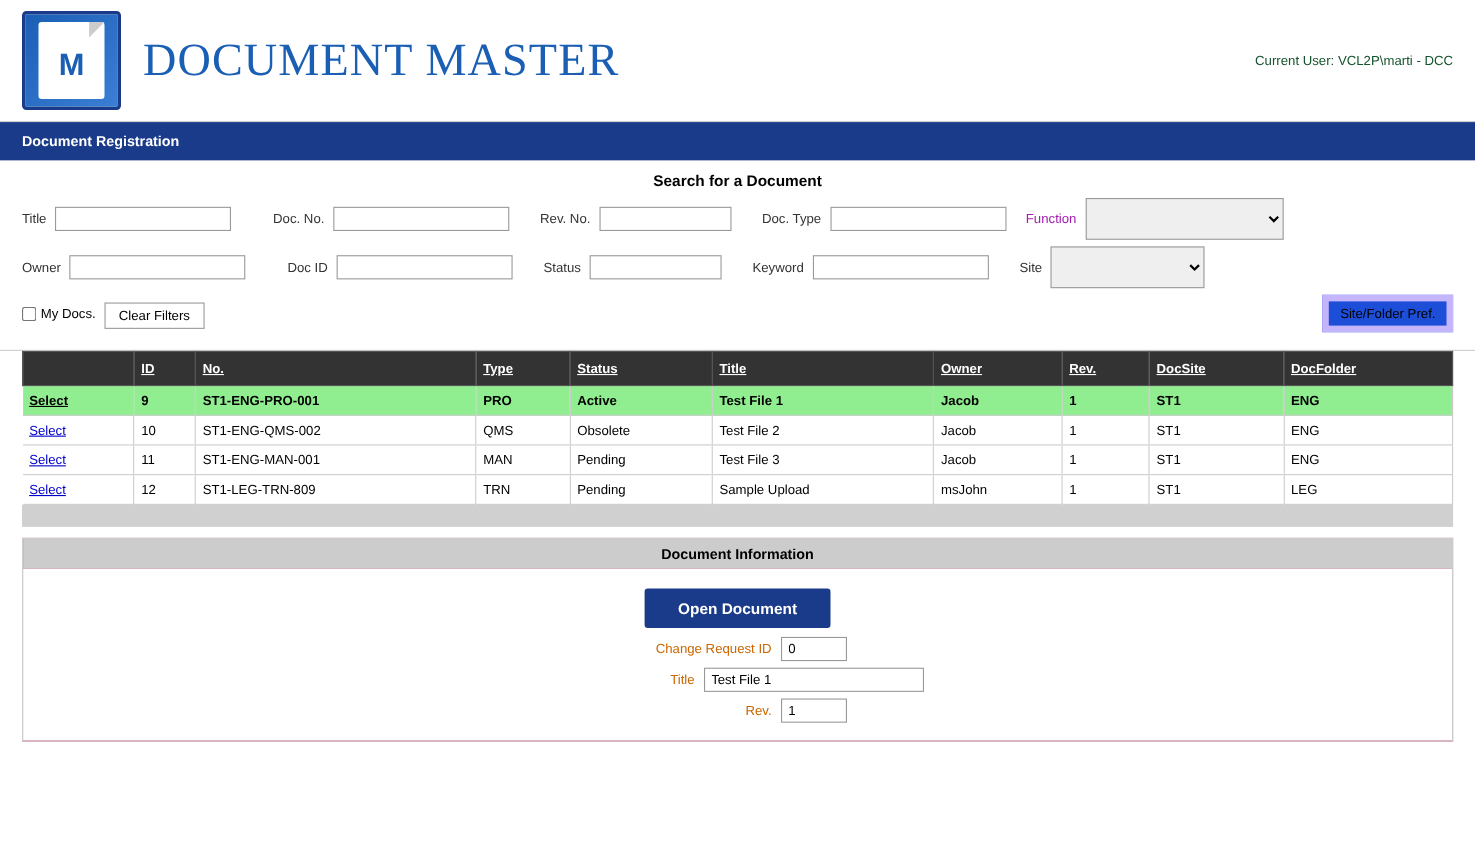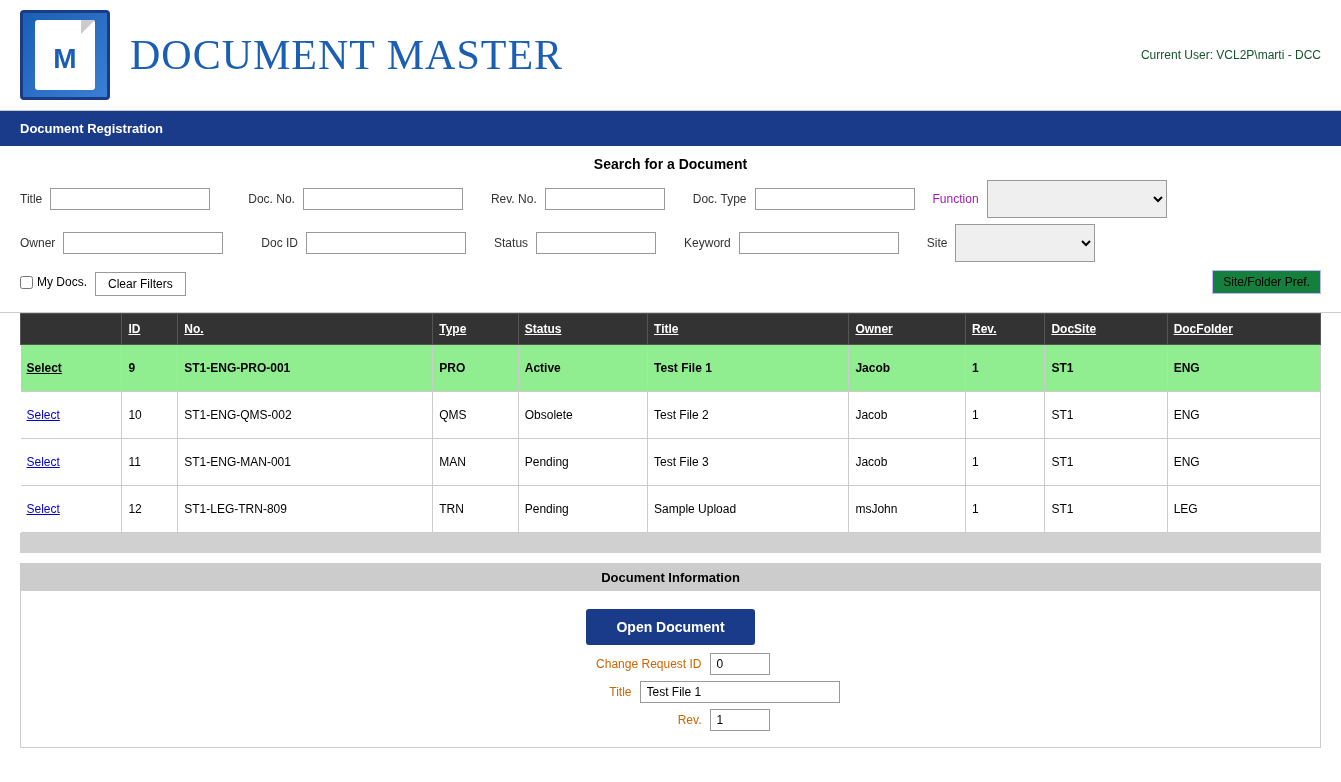--- a/index.html
+++ b/index.html
@@ -24,32 +24,32 @@
     .search-row { display: flex; align-items: center; gap: 8px; margin-bottom: 6px; flex-wrap: wrap; }
     .search-label { font-size: 12px; color: #333; white-space: nowrap; }
     .search-input { border: 1px solid #999; padding: 2px 4px; font-size: 12px; height: 22px; }
     .search-input-sm { width: 120px; }
     .search-input-md { width: 160px; }
     .function-label { color: #a21caf; font-size: 12px; margin-left: 10px; }
     .search-select { border: 1px solid #999; padding: 18px 4px; font-size: 12px; height: 22px; }
     .search-select-lg { width: 180px; }
     .search-select-md { width: 140px; }
     .clear-btn { background: #fff; border: 1px solid #999; padding: 4px 12px; font-size: 12px; cursor: pointer; margin-top: 4px; }
-    .site-folder-btn { background: #15803d; border: 1px solid #c4b5fd; padding: 4px 10px; font-size: 12px; cursor: pointer; }
+    .site-folder-btn { background: #1d4ed8; border: 6px solid #c4b5fd; padding: 4px 10px; font-size: 12px; cursor: pointer; }
     .checkbox-label { display: flex; align-items: center; gap: 4px; font-size: 12px; }
 
     
     .table-container { padding: 0 20px; }
     table { width: 100%; border-collapse: collapse; margin-top: 0; }
     thead tr { background: #333; color: #fff; }
     thead th { padding: 8px 6px; text-align: left; font-size: 12px; font-weight: bold; border: 1px solid #555; cursor: pointer; }
     thead th a { color: #fff; text-decoration: underline; }
     tbody tr { border-bottom: 1px solid #ccc; }
     tbody tr.selected-row { background: #90ee90; font-weight: bold; }
-    td { padding: 16px 6px; font-size: 12px; border-right: 1px solid #ccc; }
+    td { padding: 6px 6px; font-size: 12px; border-right: 1px solid #ccc; }
     td a { color: #00c; text-decoration: underline; cursor: pointer; }
     td a.selected-link { color: #000; font-weight: bold; }
 
     
     .doc-info-section { margin: 10px 20px; border: 1px solid #ccc; background: #be185d; }
     .doc-info-header { background: #ccc; padding: 6px 10px; font-weight: bold; text-align: center; font-size: 13px; }
     .doc-info-body { padding: 10px 20px; background: #fff; }
     .open-doc-btn { display: block; margin: 8px auto; background: #1a3a8a; color: #fff; border: none; padding: 10px 30px; font-size: 14px; font-weight: bold; cursor: pointer; border-radius: 3px; }
     .doc-field-row { display: flex; align-items: center; justify-content: center; gap: 8px; margin-bottom: 6px; }
     .doc-field-label { font-size: 12px; color: #cc6600; text-align: right; min-width: 130px; }

